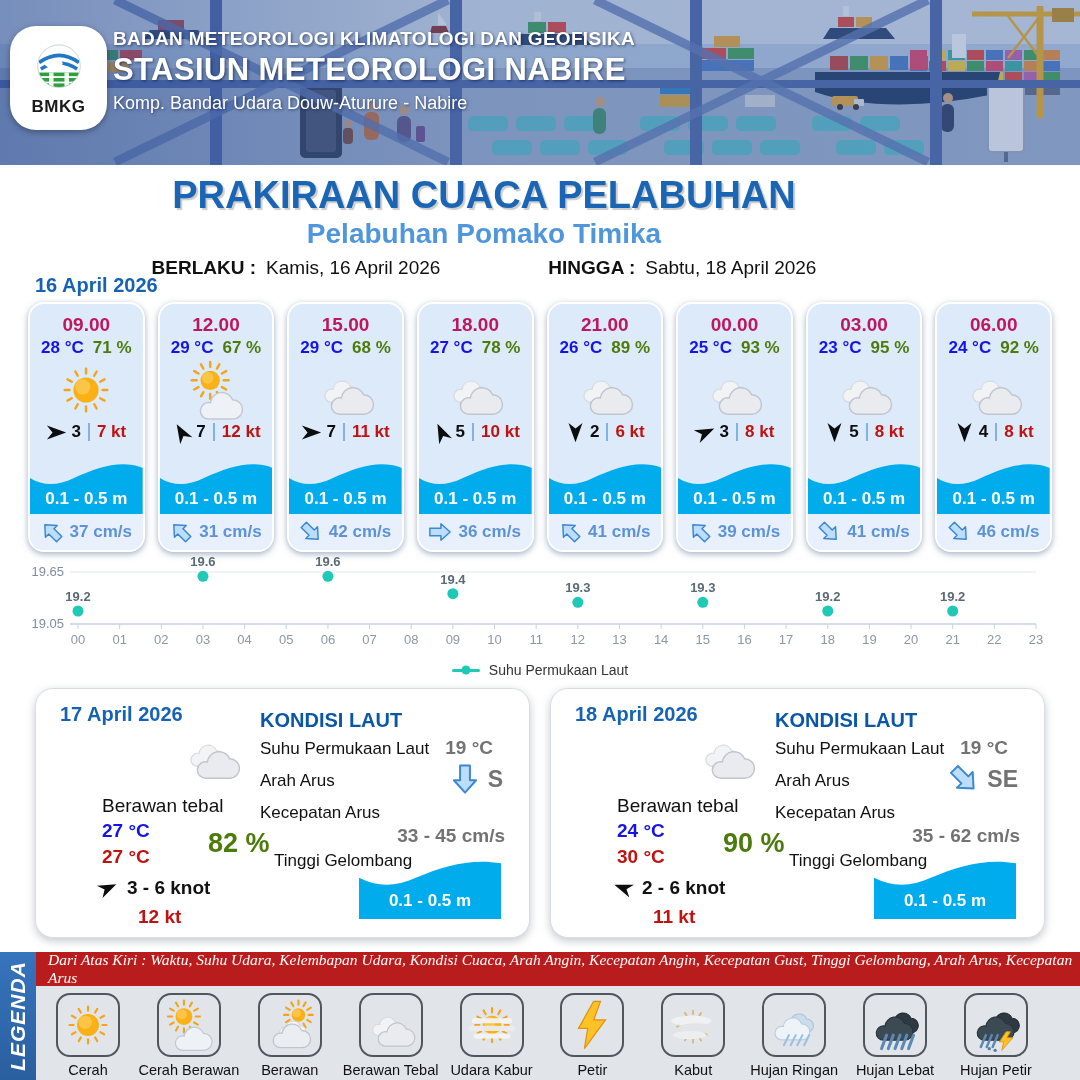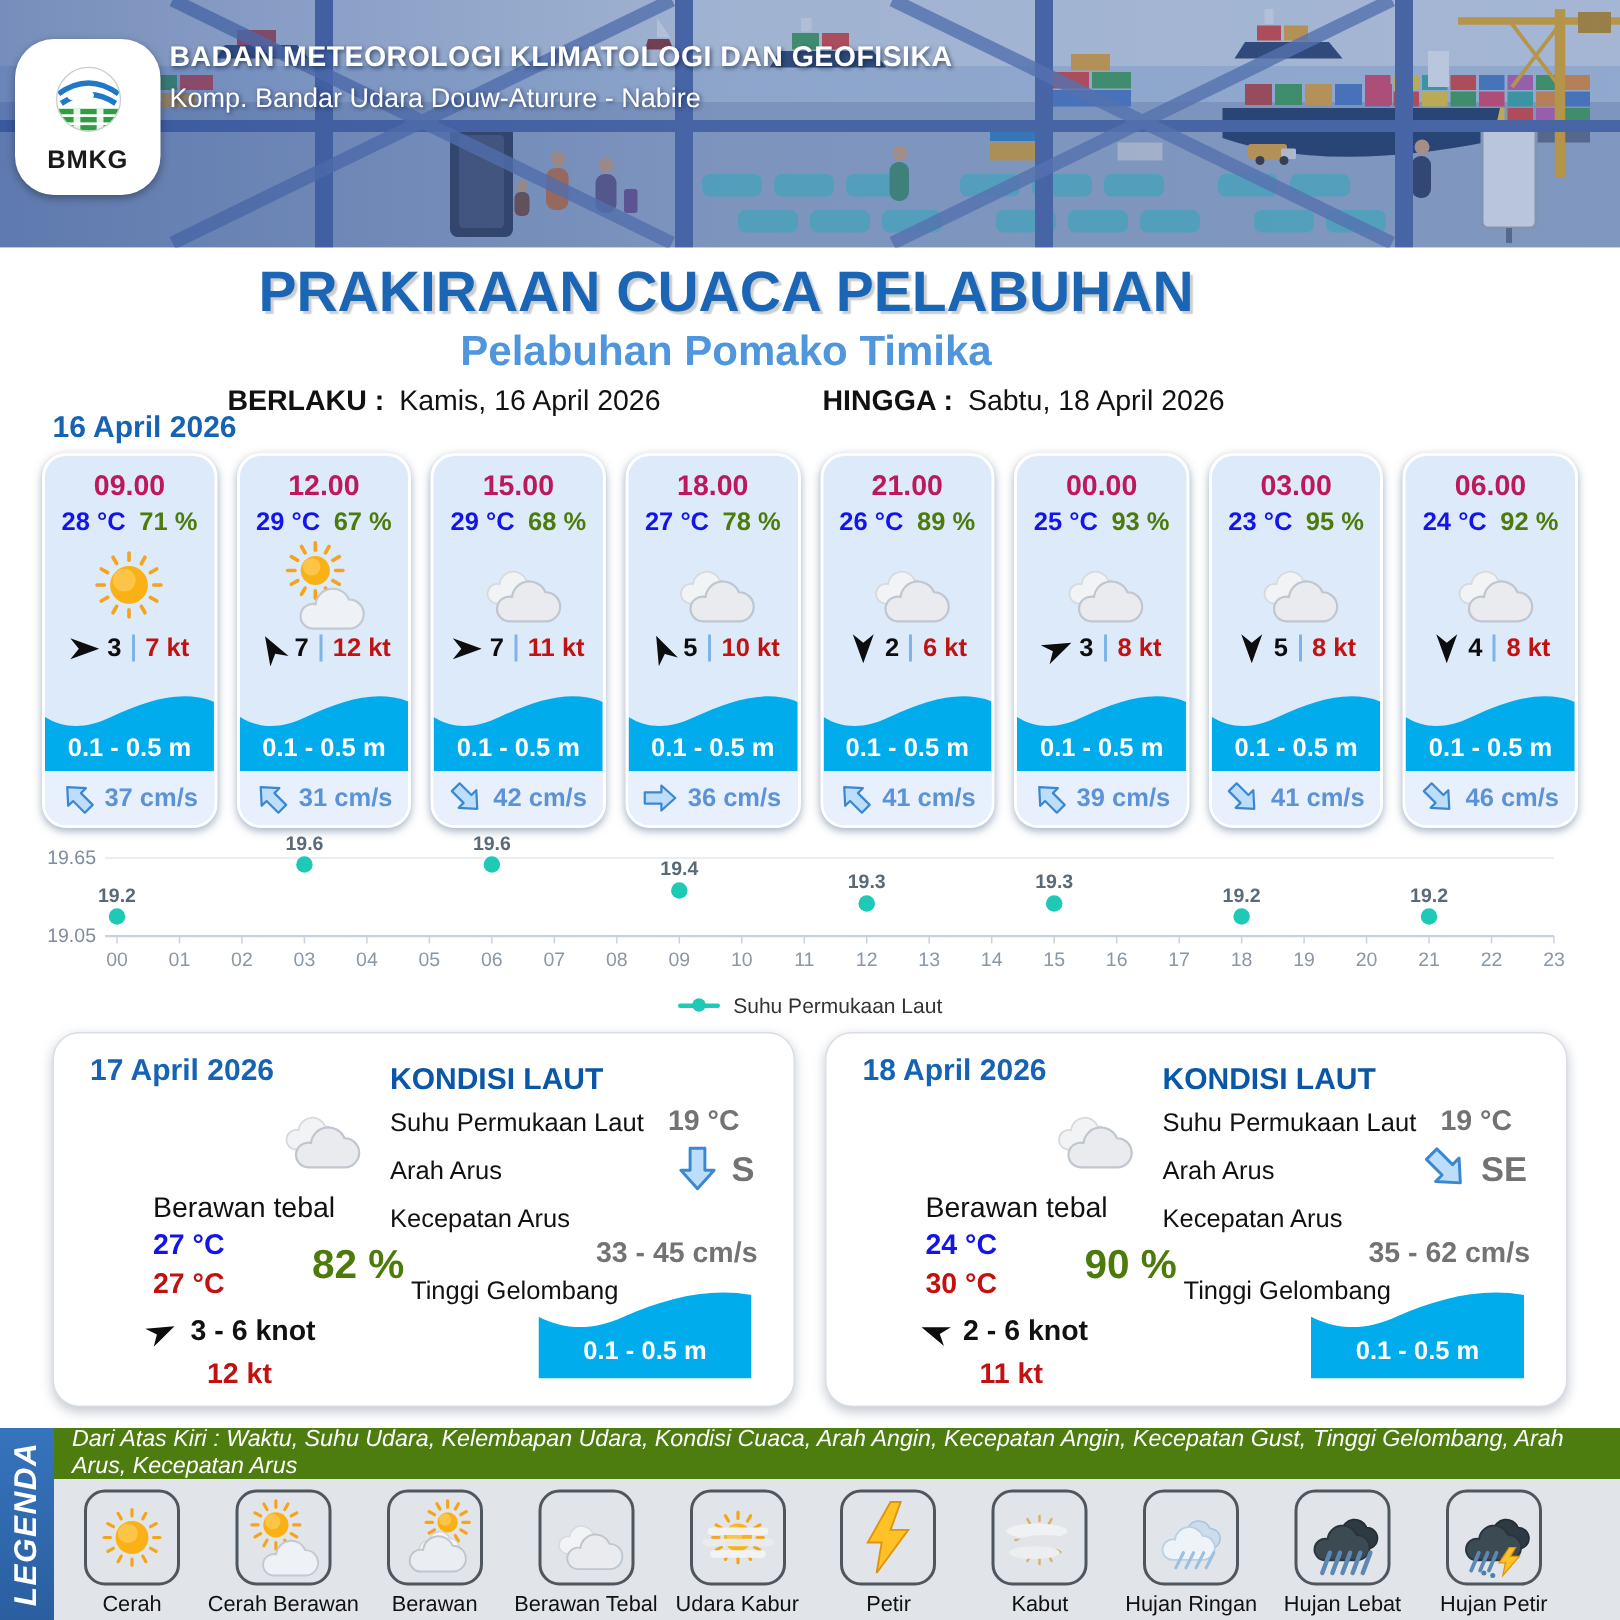--- a/index.html
+++ b/index.html
@@ -96,22 +96,22 @@
   .kwavetext{position:absolute;bottom:8px;width:100%;text-align:center;color:#fff;
              font-size:17px;font-weight:bold;}
 
   
   .legend{position:absolute;left:0;top:952px;width:1080px;height:128px;display:flex;}
   .legend-side{width:36px;background:linear-gradient(180deg,#3674bd,#2a5f9f);
                display:flex;align-items:center;justify-content:center;}
   .legend-side span{transform:rotate(-90deg);color:#fff;font-weight:bold;font-style:italic;
                     font-size:21px;letter-spacing:1px;white-space:nowrap;}
   .legend-main{flex:1;display:flex;flex-direction:column;background:#e1e5ea;}
-  .legend-caption{height:34px;background:#4d7c0f;color:#fff;font-style:italic;font-size:15.5px;
-                  display:flex;align-items:center;padding-left:12px;}
+  .legend-caption{height:34px;background:#b91c1c;color:#fff;font-style:italic;font-size:15.5px;
+                  display:flex;align-items:center;padding-left:12px;font-family:Liberation Serif, serif;}
   .legend-items{flex:1;display:flex;justify-content:space-between;padding:7px 40px 0 8px;border-radius:14px;}
   .litem{display:flex;flex-direction:column;align-items:center;width:88px;}
   .lbox{width:64px;height:64px;border:2px solid #4f565e;border-radius:14px;display:flex;
         align-items:center;justify-content:center;box-sizing:border-box;}
   .lbox svg{width:54px;height:54px;}
   .llabel{font-size:14.5px;color:#111;margin-top:5px;white-space:nowrap;}
 </style>
 </head>
 <body>
 
@@ -267,20 +267,21 @@
           <rect x="8" y="43" width="48" height="4" fill="#2e9e3f"></rect>
           <rect x="8" y="49" width="48" height="4" fill="#2e9e3f"></rect>
           <rect x="21" y="37" width="5" height="16" fill="#fff" opacity="0.9"></rect>
           <rect x="38" y="37" width="5" height="16" fill="#fff" opacity="0.9"></rect>
         </g>
       </svg>
       <div class="logo-text">BMKG</div>
     </div>
     <div class="hdr-text">
       <div class="agency">BADAN METEOROLOGI KLIMATOLOGI DAN GEOFISIKA</div>
+      <div class="station">STASIUN METEOROLOGI NABIRE</div>
       <div class="address">Komp. Bandar Udara Douw-Aturure - Nabire</div>
     </div>
   </div>
 
   <div class="title-block">
     <h1 class="main-title">PRAKIRAAN CUACA PELABUHAN</h1>
     <h2 class="sub-title">Pelabuhan Pomako Timika</h2>
     <div class="validity">
       <span class="vpair">
         <span class="vlabel">BERLAKU :</span>

